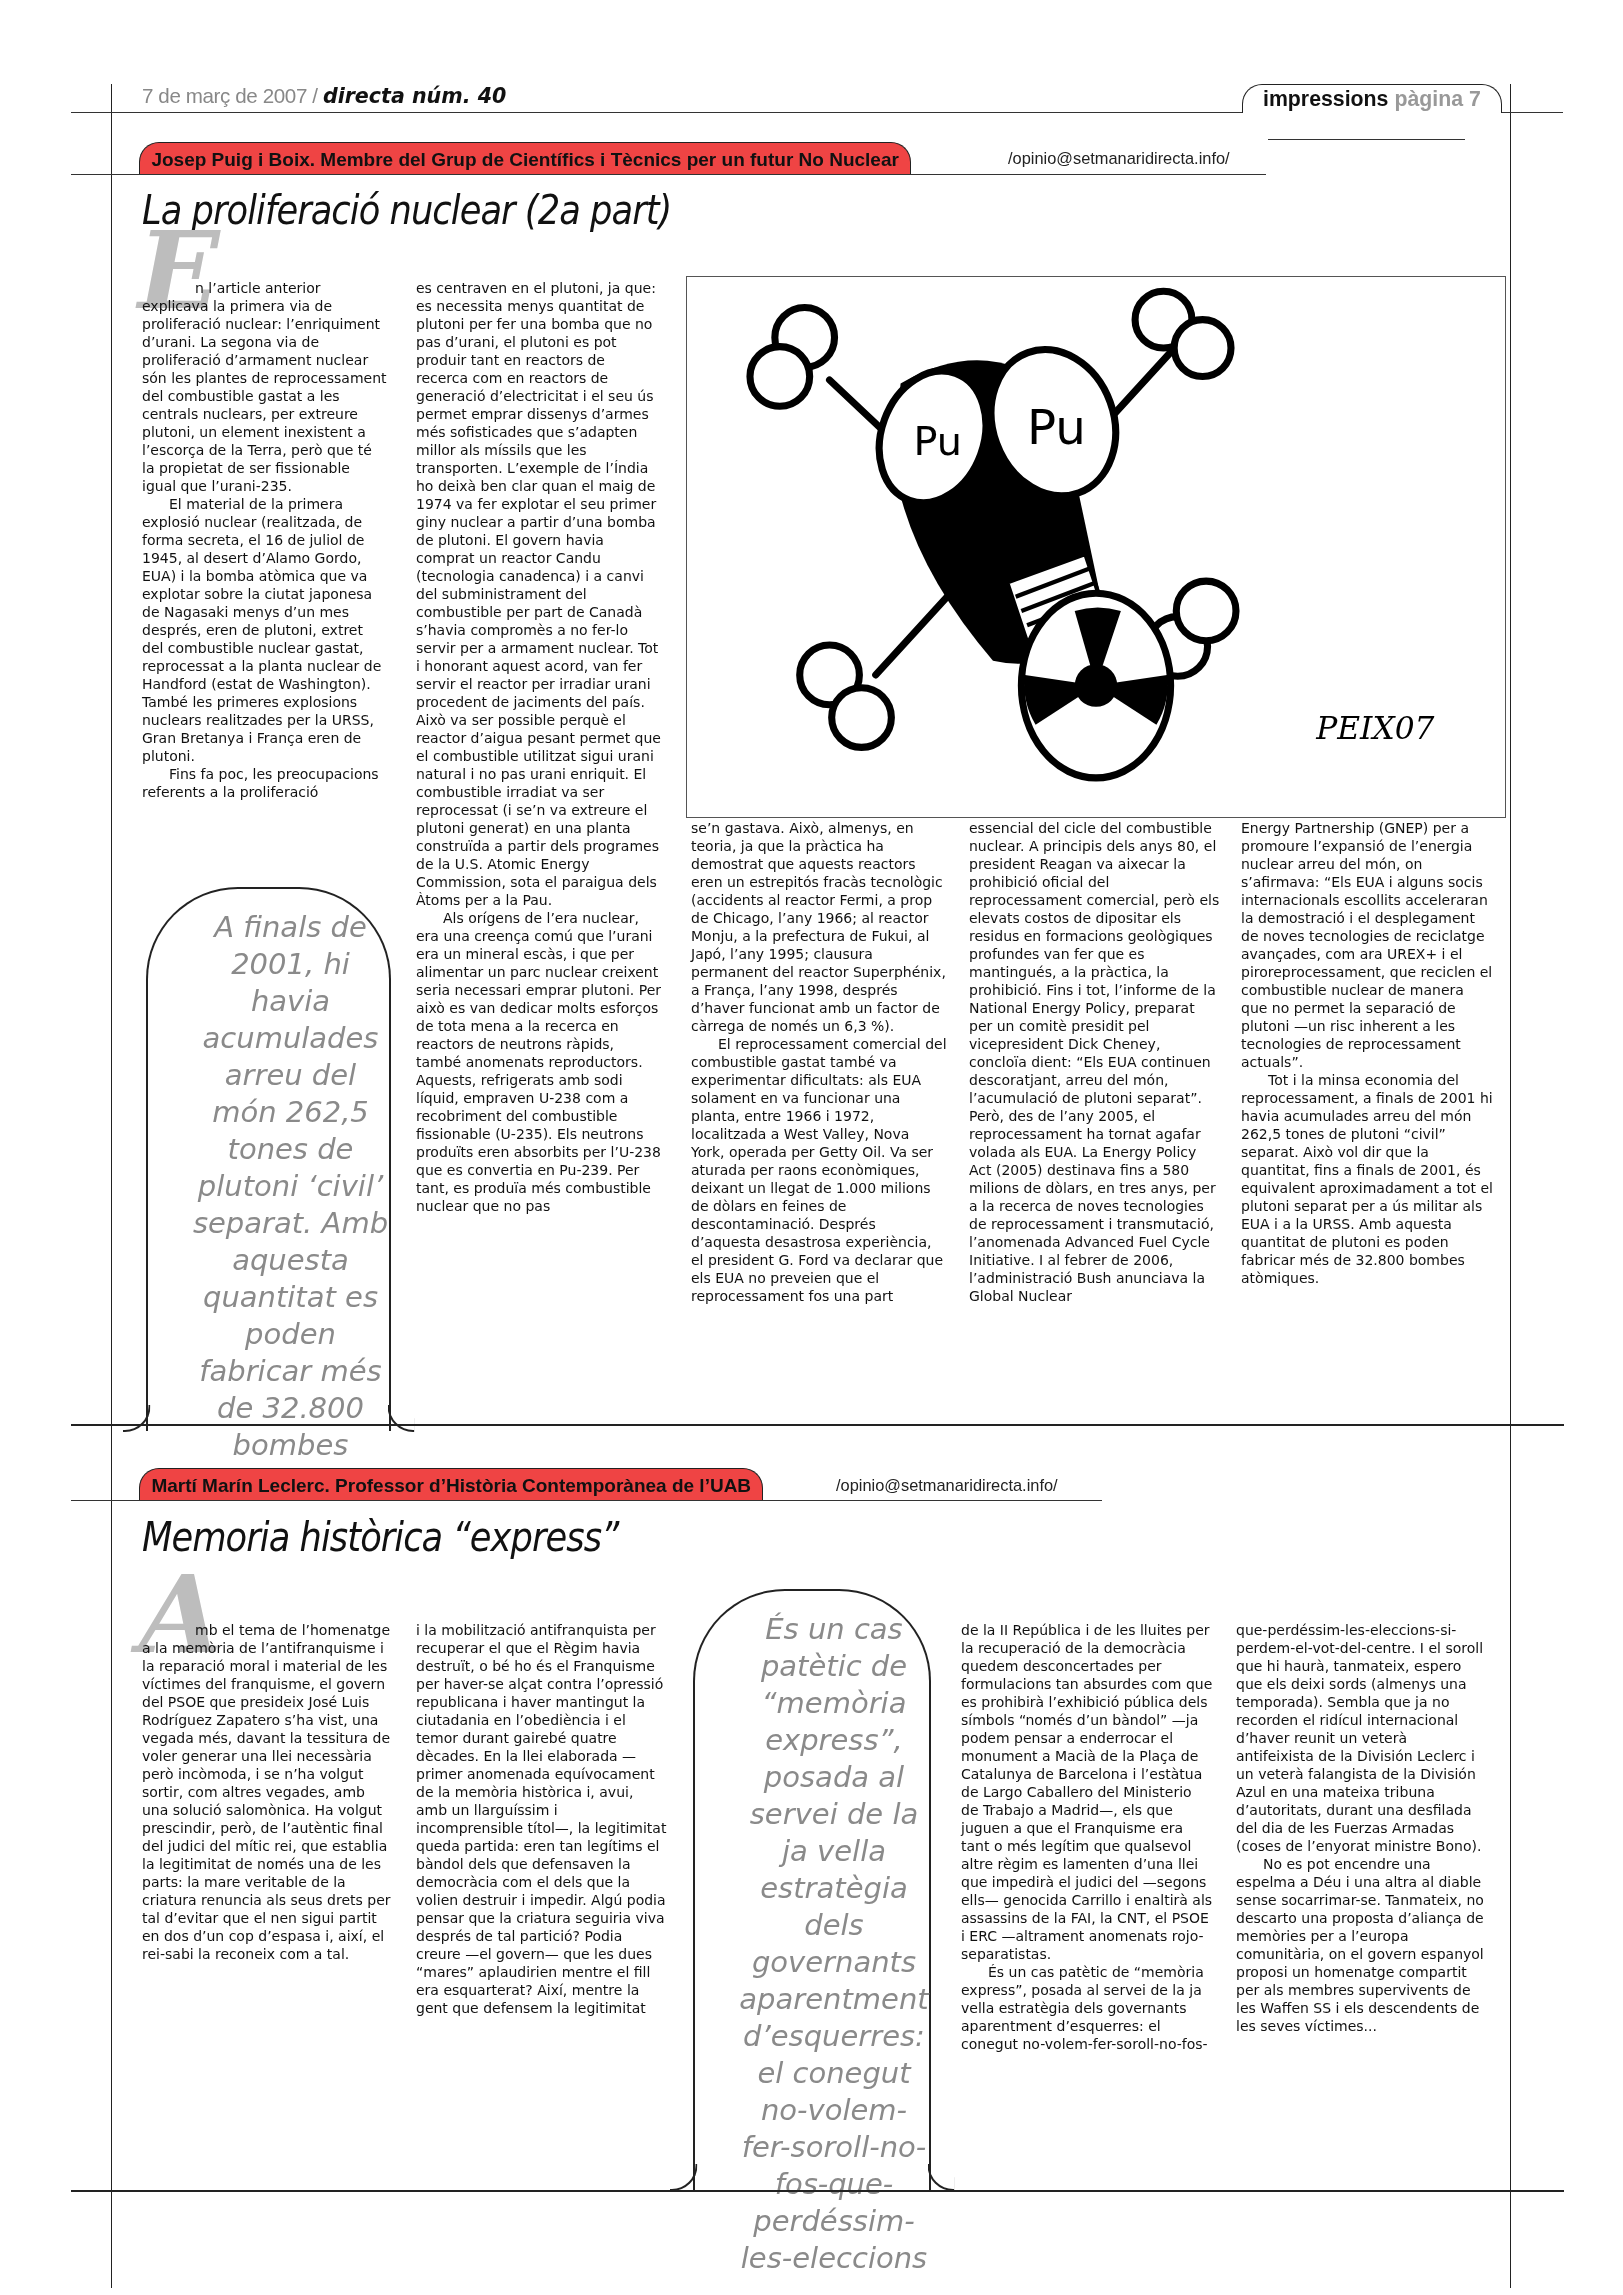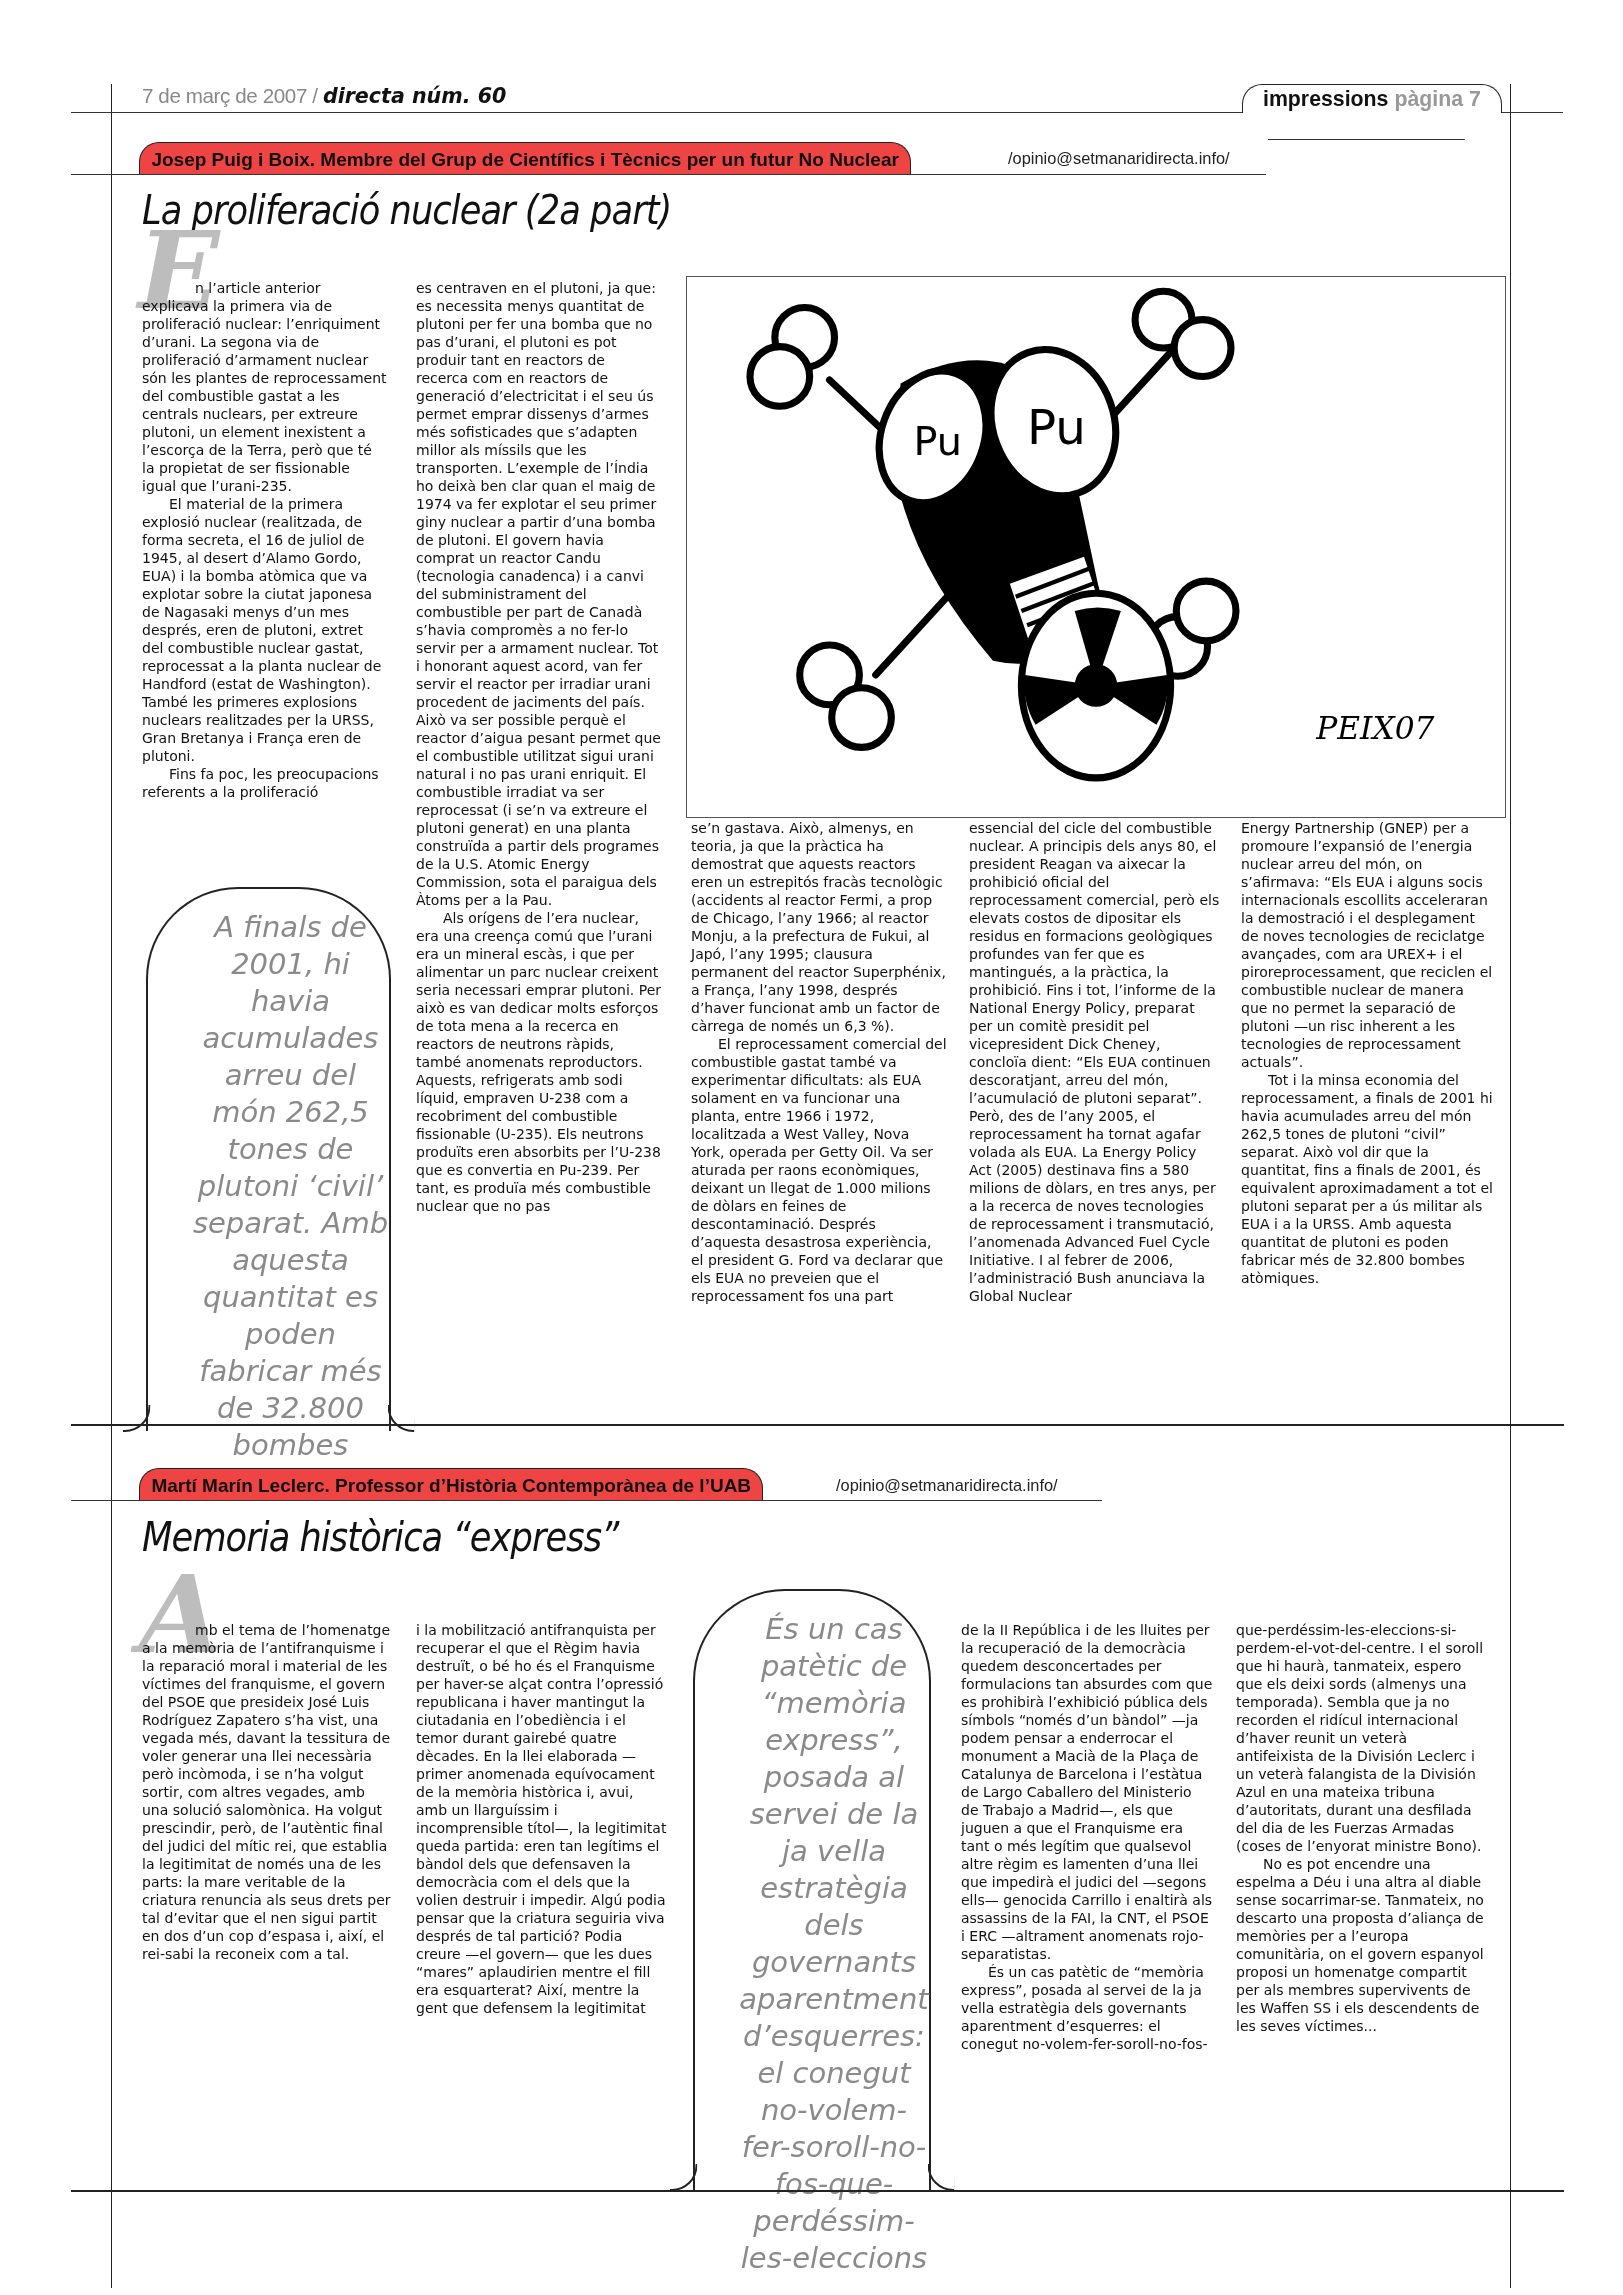--- a/index.html
+++ b/index.html
@@ -46,21 +46,21 @@
 </style>
 </head>
 <body>
 
 <div class="vline" style="left:111px; top:84px; height:2204px;"></div>
 <div class="vline" style="left:1510px; top:84px; height:2204px;"></div>
 
 <div class="hline thin" style="left:71px; top:112px; width:1173px;"></div>
 <div class="hline thin" style="left:1488px; top:112px; width:75px;"></div>
 <div class="abs hdr-date">
-  <span>7 de març de 2007 / </span><b>directa núm. 60</b>
+  <span>7 de març de 2007 / </span><b>directa núm. 40</b>
 </div>
 <div class="abs hdr-tab">
   <span>impressions</span><span class="pg"> pàgina 7</span>
 </div>
 <div class="hline thin" style="left:1268px; top:139px; width:197px;"></div>
 
 <div class="hline thin" style="left:71px; top:174px; width:1195px;"></div>
 <div class="byline" style="left:139px; top:142px;">Josep Puig i Boix. Membre del Grup de Científics i Tècnics per un futur No Nuclear</div>
 <div class="email" style="left:1008px; top:149px;">/opinio@setmanaridirecta.info/</div>
 

